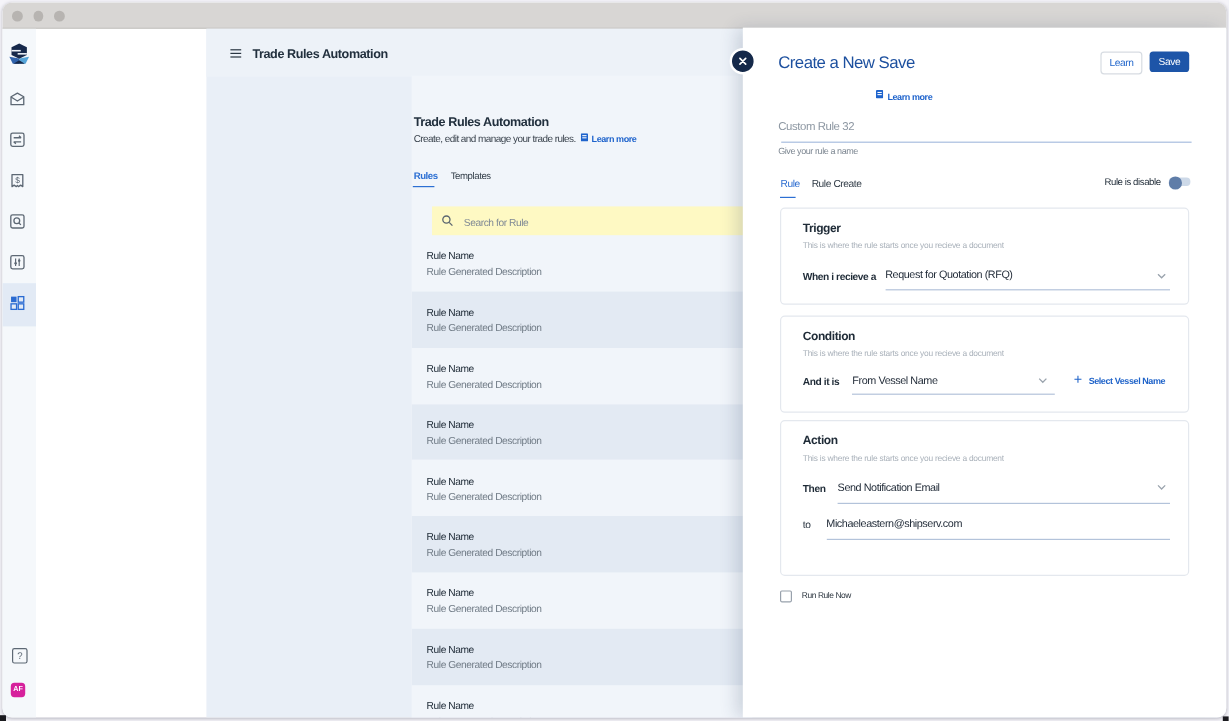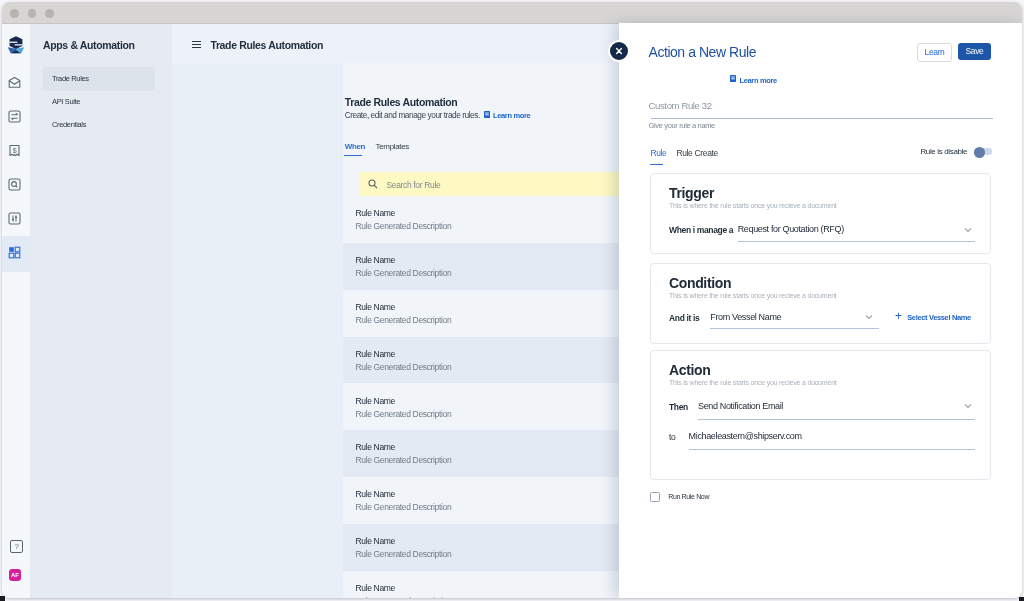--- a/index.html
+++ b/index.html
@@ -11,21 +11,21 @@
   #rail{position:absolute;left:0;top:22px;width:28px;bottom:0;background:#f5f8fb}
   #side{position:absolute;left:28px;top:22px;width:142px;bottom:0;background:#e6ebf2}
   #mid{position:absolute;left:170px;top:22px;right:0;bottom:0;background:#e9eff7}
   #hdr{position:absolute;left:0;top:0;width:100%;height:40px;background:#edf2f8}
   #panel{position:absolute;left:171px;top:39px;width:284px;bottom:0;background:#f1f5fa}
   #overlay{position:absolute;left:617px;top:21px;width:403px;bottom:0;background:#ffffff;box-shadow:-5px 0 14px rgba(40,60,95,.20)}
   .row-alt{position:absolute;left:0;width:100%;height:46.8px;background:#e3eaf3}
   .rname{position:absolute;left:12.5px;font-weight:normal;font-size:8.5px;color:#212d39}
   .rdesc{position:absolute;left:12.5px;font-size:8.5px;color:#717c87}
   .card{position:absolute;left:31px;width:338.5px;background:#fff;border:1px solid #e4e8ee;border-radius:4px}
-  .ctitle{position:absolute;left:18px;top:11px;font-weight:bold;font-size:14px;color:#202c38}
+  .ctitle{position:absolute;left:18px;top:11px;font-weight:bold;font-size:10px;color:#202c38}
   .cgray{position:absolute;left:18px;top:27.5px;font-size:7px;color:#a9b1ba;letter-spacing:-0.2px}
   .clabel{position:absolute;left:18px;font-weight:bold;font-size:8.5px;color:#1f2b37}
   .cvalue{position:absolute;font-size:9px;color:#1e2835}
   .uline{position:absolute;height:1px;background:#b3c3da}
   .chev{position:absolute;width:8px;height:5px}
   .navitem{position:absolute;left:22px;font-size:7.5px;color:#2a3642}
   .icon{position:absolute;left:6px}
 </style>
 </head>
 <body>
@@ -81,46 +81,39 @@
       <rect x="7.2" y="1.2" width="4.6" height="4.6" fill="none" stroke="#2a6bd2" stroke-width="1.1"></rect>
       <rect x="1.2" y="7.2" width="4.6" height="4.6" fill="none" stroke="#2a6bd2" stroke-width="1.1"></rect>
       <rect x="7.2" y="7.2" width="4.6" height="4.6" fill="none" stroke="#2a6bd2" stroke-width="1.1"></rect>
     </svg>
 
     <div class="abs" style="left:8px;top:515.5px;width:11px;height:11px;border:1.2px solid #5d6874;border-radius:2px;color:#5d6874;font-size:8px;text-align:center;line-height:11px">?</div>
 
     <div class="abs" style="left:7px;top:545px;width:12px;height:12px;background:#d6219c;border-radius:3px;color:#fff;font-size:6px;font-weight:bold;text-align:center;line-height:12px;letter-spacing:0">AF</div>
   </div>
 
-  <div id="side">
-    <div class="abs" style="left:13px;top:15px;font-weight:bold;font-size:10.5px;color:#22303e">Apps &amp; Automation</div>
-    <div class="abs" style="left:13px;top:43px;width:112px;height:24px;background:#dce3eb;border-radius:3px"></div>
-    <div class="navitem" style="top:50.2px">Trade Rules</div>
-    <div class="navitem" style="top:72.5px">API Suite</div>
-    <div class="navitem" style="top:96.2px">Credentials</div>
-  </div>
 
   <div id="mid">
     <div id="hdr"></div>
 
     <div class="abs" style="left:20px;top:16.5px;width:8.5px;height:1.6px;background:#2a3642"></div>
     <div class="abs" style="left:20px;top:19.6px;width:8.5px;height:1.6px;background:#2a3642"></div>
     <div class="abs" style="left:20px;top:22.7px;width:8.5px;height:1.6px;background:#2a3642"></div>
     <div class="abs" style="left:38.4px;top:14.5px;font-weight:bold;font-size:10.5px;color:#22303e">Trade Rules Automation</div>
 
     <div id="panel">
       <div class="abs" style="left:1.7px;top:33px;font-weight:bold;font-size:10.5px;color:#22303e">Trade Rules Automation</div>
       <div class="abs" style="left:1.7px;top:46.6px;font-size:8.3px;color:#3c454f;letter-spacing:-0.45px">Create, edit and manage your trade rules.</div>
       <svg class="abs" style="left:140.5px;top:47.5px" width="6" height="7" viewBox="0 0 6 7">
           <rect width="6" height="7" rx="0.8" fill="#1e63cc"></rect>
           <rect x="1.2" y="1.6" width="3.6" height="0.9" fill="#fff"></rect>
           <rect x="1.2" y="3.4" width="3.6" height="0.9" fill="#fff"></rect>
         </svg>
       <div class="abs" style="left:150px;top:47.8px;font-weight:bold;font-size:7.5px;color:#1e63cc">Learn more</div>
-      <div class="abs" style="left:1.7px;top:79px;font-weight:bold;font-size:8px;color:#2c6fd3">When</div>
+      <div class="abs" style="left:1.7px;top:79px;font-weight:bold;font-size:8px;color:#2c6fd3">Rules</div>
       <div class="abs" style="left:1px;top:91.7px;width:18px;height:1.8px;background:#2c6fd3"></div>
       <div class="abs" style="left:32.6px;top:78.8px;font-size:8px;color:#333e49">Templates</div>
       <div class="abs" style="left:17px;top:109px;width:284px;height:24px;background:#fef9c3">
         <svg class="abs" style="left:8px;top:7px" width="10" height="10" viewBox="0 0 10 10">
             <circle cx="4" cy="4" r="3" fill="none" stroke="#5b6670" stroke-width="1.1"></circle>
             <path d="M6.3 6.3 L9 9" stroke="#5b6670" stroke-width="1.1"></path>
           </svg>
         <div class="abs" style="left:26.5px;top:7.5px;font-size:8.5px;color:#7f8995">Search for Rule</div>
       </div>
       <div id="rows" class="abs" style="left:0;top:133.2px;width:284px;bottom:0;overflow:hidden">
@@ -144,21 +137,21 @@
           <div class="row-alt" style="top:327.6px"></div>
           <div class="rname" style="top:339.9px">Rule Name</div>
           <div class="rdesc" style="top:352.9px">Rule Generated Description</div>
           <div class="rname" style="top:386.7px">Rule Name</div>
           <div class="rdesc" style="top:399.7px">Rule Generated Description</div>
         </div>
     </div>
   </div>
 
   <div id="overlay">
-    <div class="abs" style="left:29.5px;top:20.8px;font-size:14px;color:#1d509f;letter-spacing:-0.45px">Action a New Rule</div>
+    <div class="abs" style="left:29.5px;top:20.8px;font-size:14px;color:#1d509f;letter-spacing:-0.45px">Create a New Save</div>
     <div class="abs" style="left:298px;top:20px;width:33px;height:17px;border:1px solid #d7dce2;border-radius:3px;background:#fff;color:#2468cc;font-size:8.5px;text-align:center;line-height:17px">Learn</div>
     <div class="abs" style="left:339px;top:20px;width:33px;height:17px;border-radius:3px;background:#1d55a8;color:#fff;font-size:8.5px;text-align:center;line-height:17px">Save</div>
     <svg class="abs" style="left:111px;top:51.5px" width="6" height="7" viewBox="0 0 6 7">
         <rect width="6" height="7" rx="0.8" fill="#1e63cc"></rect>
         <rect x="1.2" y="1.6" width="3.6" height="0.9" fill="#fff"></rect>
         <rect x="1.2" y="3.4" width="3.6" height="0.9" fill="#fff"></rect>
       </svg>
     <div class="abs" style="left:120.5px;top:53px;font-weight:bold;font-size:7.5px;color:#1e63cc">Learn more</div>
 
     <div class="abs" style="left:29.5px;top:76.5px;font-size:9.5px;color:#8d97a2">Custom Rule 32</div>
@@ -168,21 +161,21 @@
     <div class="abs" style="left:31.4px;top:124.5px;font-size:8.5px;color:#2b6cd0">Rule</div>
     <div class="abs" style="left:31.4px;top:140.8px;width:13px;height:1.7px;background:#2c6fd3"></div>
     <div class="abs" style="left:57.4px;top:124.5px;font-size:8.5px;color:#303b46">Rule Create</div>
     <div class="abs" style="left:301.4px;top:124.3px;font-size:8px;color:#1f2b37">Rule is disable</div>
     <div class="abs" style="left:355px;top:125.4px;width:18px;height:6.6px;border-radius:3.3px;background:#cdd9e8"></div>
     <div class="abs" style="left:354.5px;top:124.2px;width:11px;height:11px;border-radius:50%;background:#5f7da8"></div>
 
     <div class="card" style="top:150px;height:79px">
       <div class="ctitle">Trigger</div>
       <div class="cgray">This is where the rule starts once you recieve a document</div>
-      <div class="clabel" style="top:51px">When i manage a</div>
+      <div class="clabel" style="top:51px">When i recieve a</div>
       <div class="cvalue" style="left:86.7px;top:50.3px">Request for Quotation (RFQ)</div>
       <div class="uline" style="left:86.7px;top:67px;width:237.5px"></div>
       <svg class="chev" style="left:312.6px;top:53.5px" viewBox="0 0 8 5">
           <path d="M1 0.5 L4 3.5 L7 0.5" fill="none" stroke="#9aa3ad" stroke-width="1.1"></path>
         </svg>
     </div>
 
     <div class="card" style="top:240px;height:79px">
       <div class="ctitle">Condition</div>
       <div class="cgray">This is where the rule starts once you recieve a document</div>

